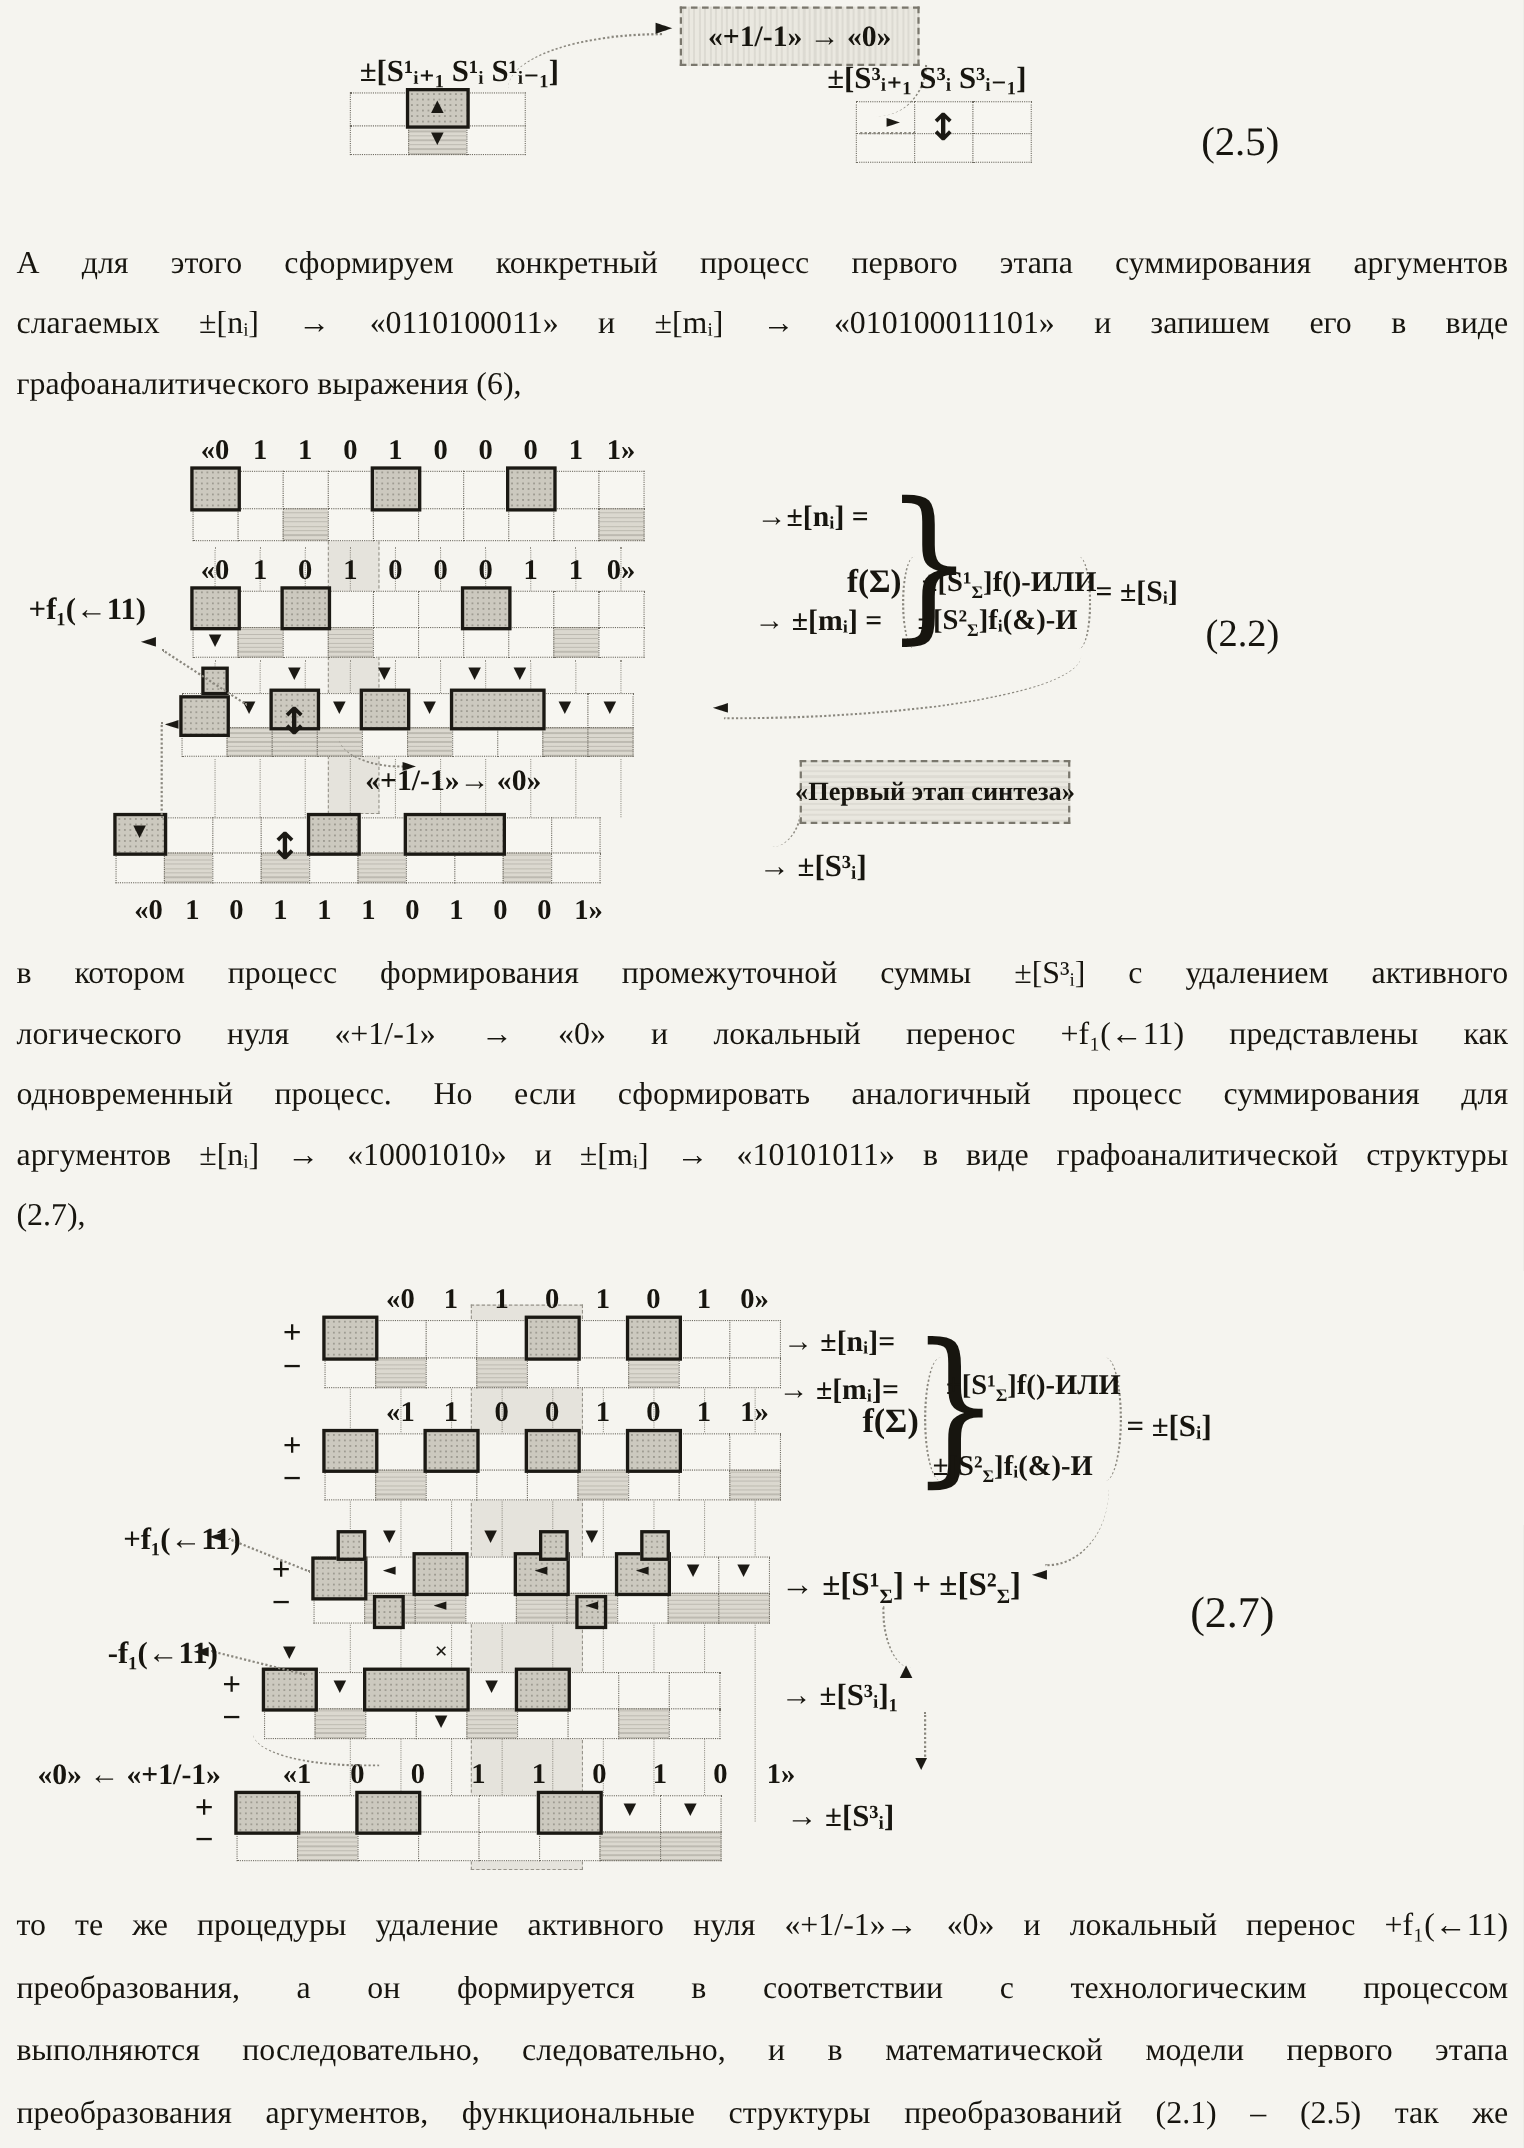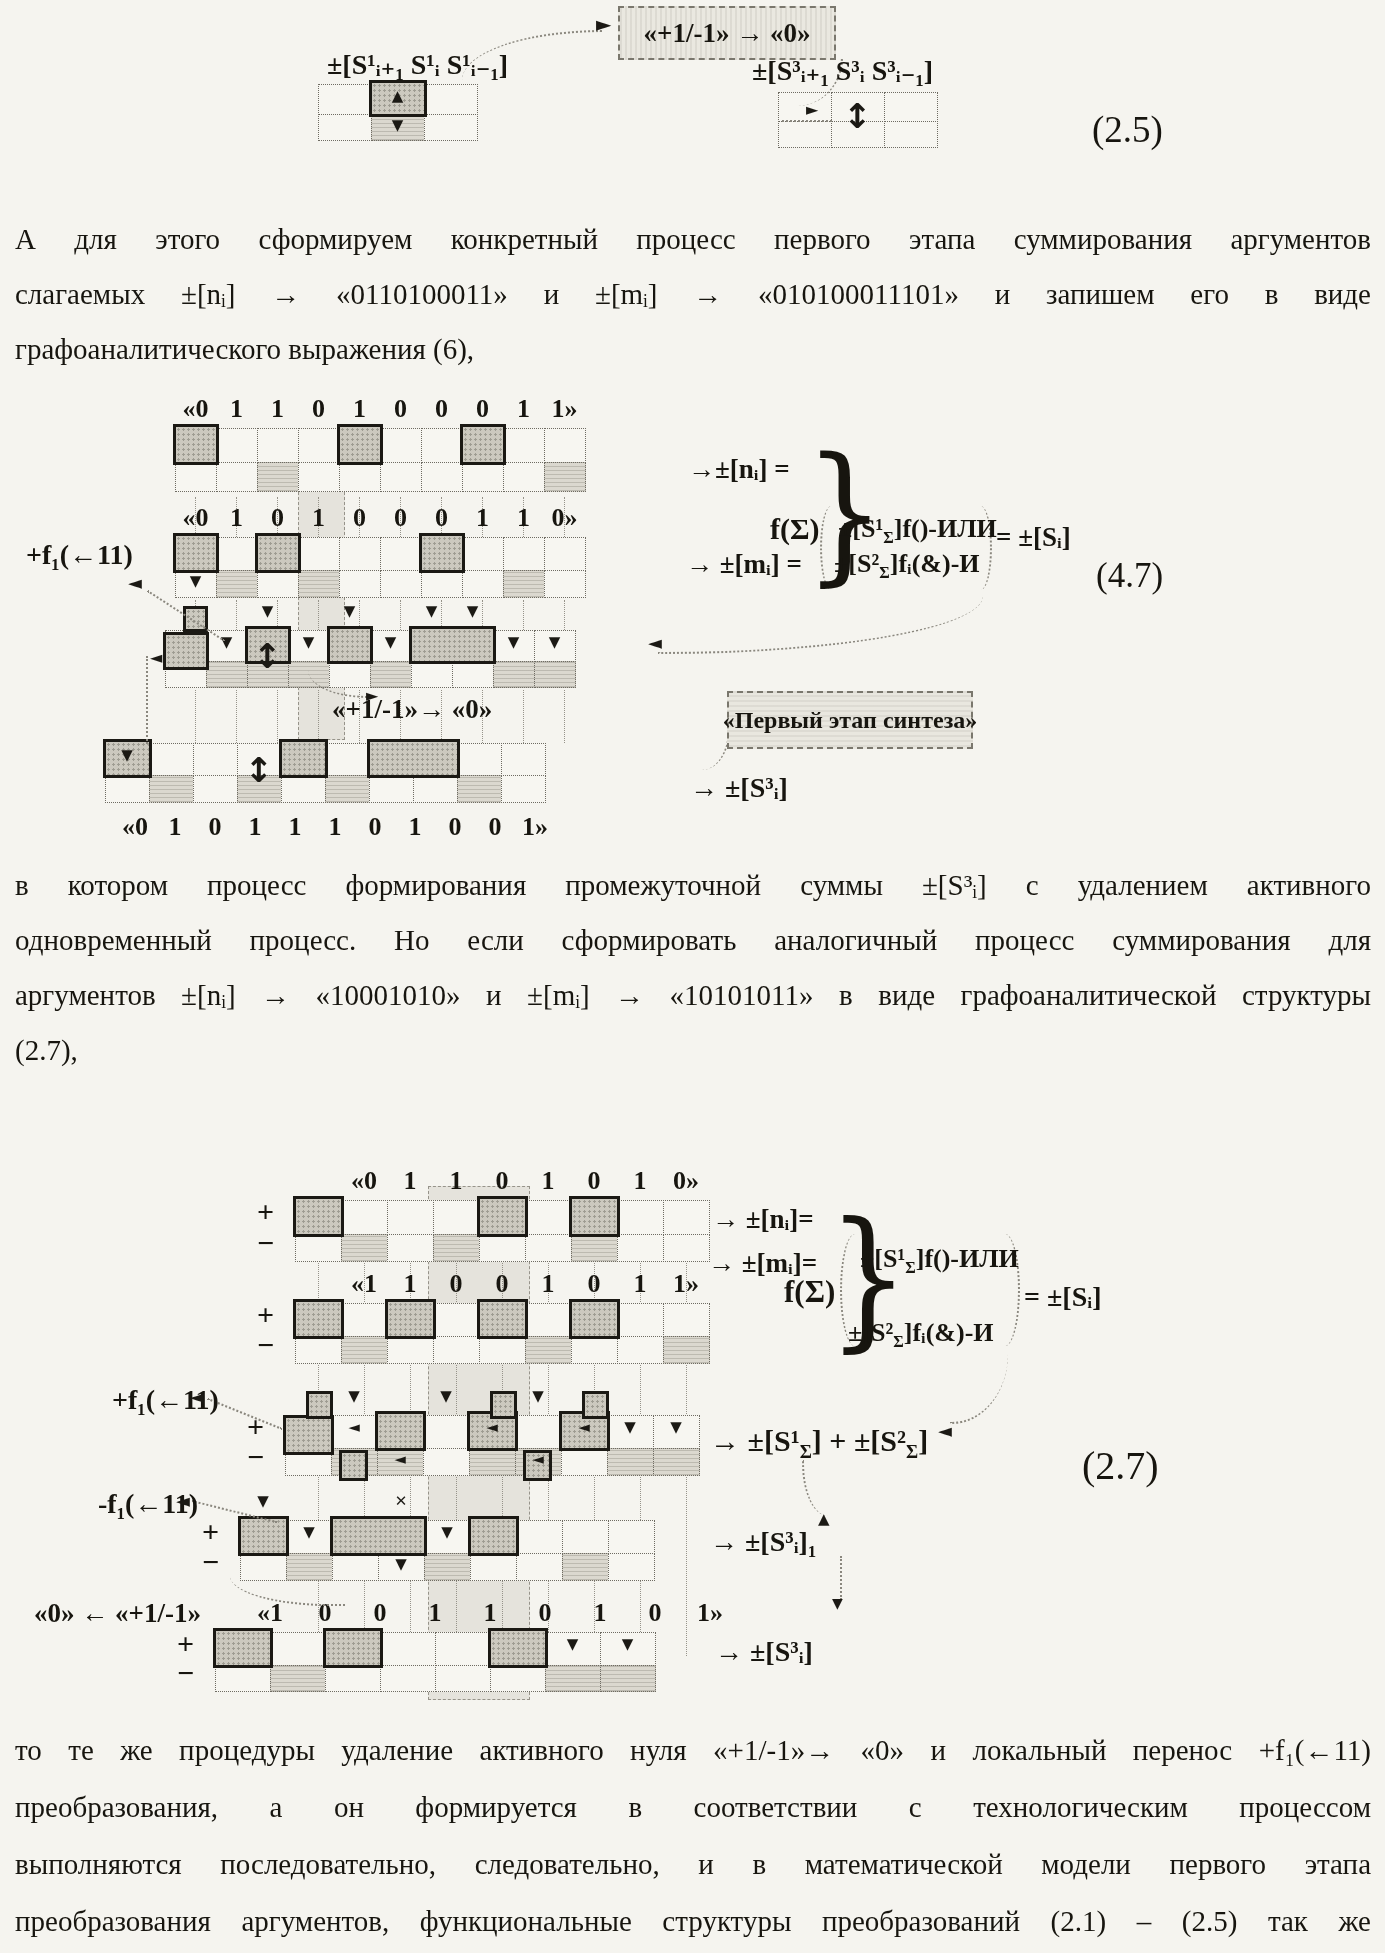--- a/index.html
+++ b/index.html
@@ -230,35 +230,36 @@
   <div class="lbl" style="left:688px;top:454px">→±[nᵢ] =</div>
   <div class="lbl" style="left:26px;top:539px;font-size:28px">+f₁(←11)</div>
   <div class="lbl" style="left:686px;top:549px">→ ±[mᵢ] =</div>
   <div class="lbl" style="left:770px;top:512px;font-size:30px">f(Σ)</div>
   <div class="brace" style="left:797px;top:438px;font-size:150px">}</div>
   <div class="paren pl" style="left:820px;top:506px;height:84px"></div>
   <div class="lbl" style="left:838px;top:514px;font-size:26px"><span>±[S¹</span><sub>Σ</sub><span>]f()-ИЛИ</span></div>
   <div class="lbl" style="left:834px;top:549px;font-size:26px"><span>±[S²</span><sub>Σ</sub><span>]fᵢ(&amp;)-И</span></div>
   <div class="paren pr" style="left:974px;top:506px;height:84px"></div>
   <div class="lbl" style="left:996px;top:522px">= ±[Sᵢ]</div>
-  <div class="num" style="left:1096px;top:556px;font-size:35px">(4.7)</div>
+  <div class="num" style="left:1096px;top:556px;font-size:35px">(2.2)</div>
   <div class="lbl" style="left:332px;top:694px">«+1/-1»→ «0»</div>
   <div class="stagebox" style="left:727px;top:691px;width:242px;height:54px">
     <span>«Первый этап синтеза»</span>
   </div>
   <div class="lbl" style="left:690px;top:772px;font-size:28px">→ ±[S³ᵢ]</div>
 
   <div class="dot" style="left:658px;top:590px;width:325px;height:62px;border-bottom:2px dotted #8a877e;border-bottom-right-radius:320px 58px"></div>
   <div class="dot" style="left:308px;top:666px;width:62px;height:30px;border-bottom:2px dotted #8a877e;border-bottom-left-radius:58px 28px"></div>
   <div class="dot" style="left:148px;top:590px;width:92px;height:0;border-top:2px dotted #8a877e;transform:rotate(33deg);transform-origin:0 0"></div>
   <div class="dot" style="left:146px;top:656px;width:0;height:88px;border-left:2px dotted #8a877e"></div>
   <div class="dot" style="left:700px;top:726px;width:28px;height:44px;border-right:2px dotted #8a877e;border-bottom-right-radius:28px 40px"></div>
 
   <div class="p" style="left:15px;top:858px;width:1356px">
     <div class="pline">в котором   процесс   формирования  промежуточной  суммы  ±[S³ᵢ]  с  удалением  активного</div>
+    <div class="pline">логического  нуля  «+1/-1»  →  «0»  и  локальный  перенос  +f₁(←11)  представлены    как</div>
     <div class="pline">одновременный процесс. Но если сформировать аналогичный процесс суммирования для</div>
     <div class="pline">аргументов ±[nᵢ] → «10001010» и ±[mᵢ] → «10101011» в виде  графоаналитической структуры</div>
     <div class="pline end">(2.7),</div>
   </div>
 
   <div class="band" style="left:428px;top:1186px;width:100px;height:512px"></div>
   <div class="grid" id="g-d27n" style="left: 295px; top: 1200px; width: 414px; height: 61px;">
       <div class="cell" style="left: 0px; top: 0px; width: 47px; height: 35px;"></div>
       <div class="cell" style="left: 46px; top: 0px; width: 47px; height: 35px;"></div>
       <div class="cell" style="left: 92px; top: 0px; width: 47px; height: 35px;"></div>

